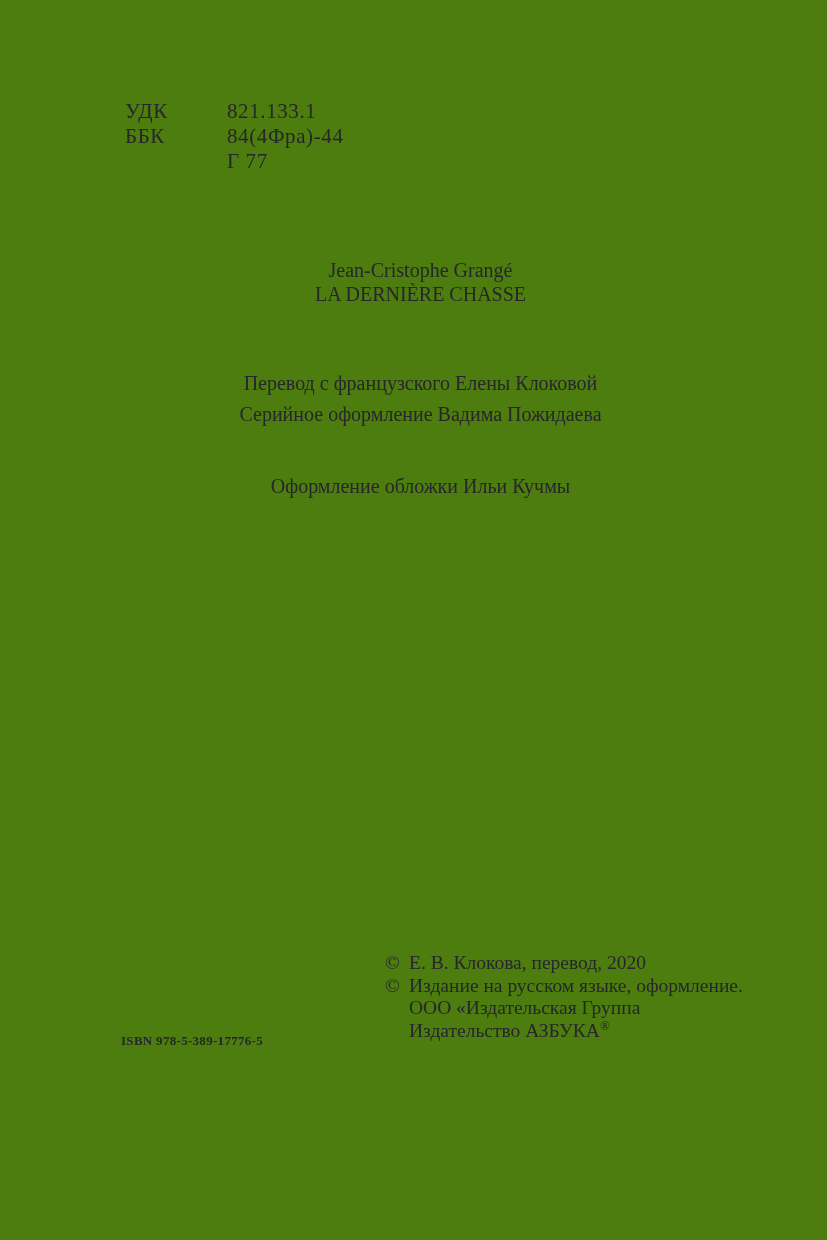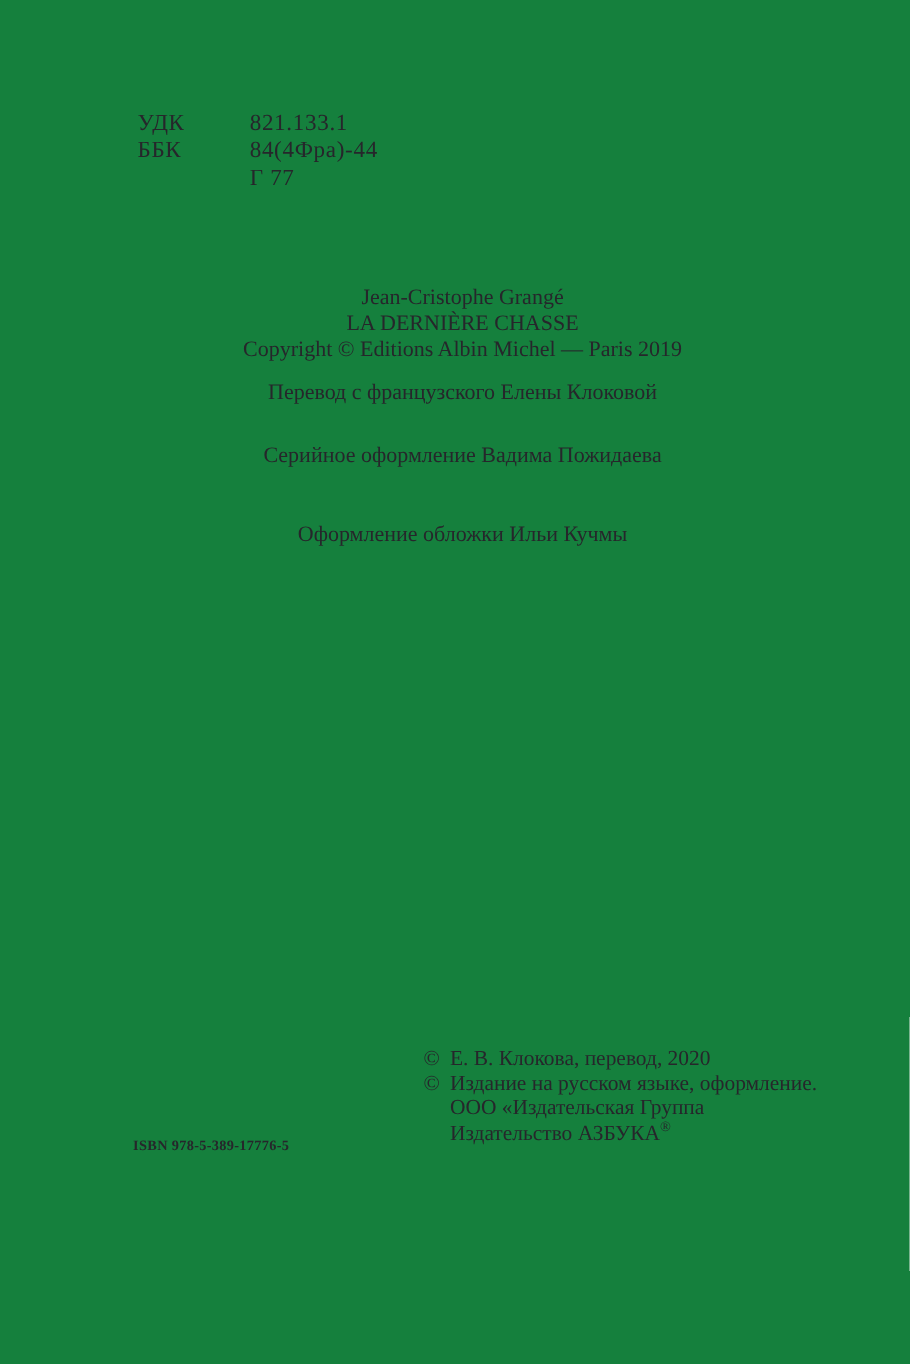--- a/index.html
+++ b/index.html
@@ -5,21 +5,21 @@
   * { margin: 0; padding: 0; box-sizing: border-box; }
   html, body { background: #f2f2f2; }
   body {
     font-family: "Liberation Serif", "DejaVu Serif", serif;
   }
   .page {
     position: relative;
     width: 827px;
     height: 1240px;
     margin: 0 auto;
-    background: #15803d;
+    background: #4d7c0f;
     color: #26262b;
     overflow: hidden;
   }
 
   
   .classification {
     position: absolute;
     left: 125px;
     top: 99px;
     font-size: 21px;
@@ -33,21 +33,21 @@
   
   .centered {
     position: absolute;
     left: 14px;
     right: 0;
     text-align: center;
     font-size: 20px;
     line-height: 24px;
   }
   .orig-block { top: 258px; font-family: Liberation Serif, serif; }
-  .credit-translation { top: 345px; }
+  .credit-translation { top: 371px; }
   .credit-series { top: 402px; }
   .credit-cover { top: 474px; }
 
   
   .notices {
     position: absolute;
     left: 385px;
     top: 952px;
     font-size: 19.5px;
     line-height: 22.5px;
@@ -87,21 +87,20 @@
     </div>
     <div class="class-row">
       <span class="class-label"></span>
       <span class="class-value">Г 77</span>
     </div>
   </div>
 
   <div class="centered orig-block">
     <div>Jean-Cristophe Grangé</div>
     <div>LA DERNIÈRE CHASSE</div>
-    <div>Copyright © Editions Albin Michel — Paris 2019</div>
   </div>
 
   <div class="centered credit-translation">Перевод с французского Елены Клоковой</div>
   <div class="centered credit-series">Серийное оформление Вадима Пожидаева</div>
   <div class="centered credit-cover">Оформление обложки Ильи Кучмы</div>
 
   <div class="notices">
     <div class="notice">
       <span class="csym">©</span>
       <span class="ntext">Е. В. Клокова, перевод, 2020</span>

